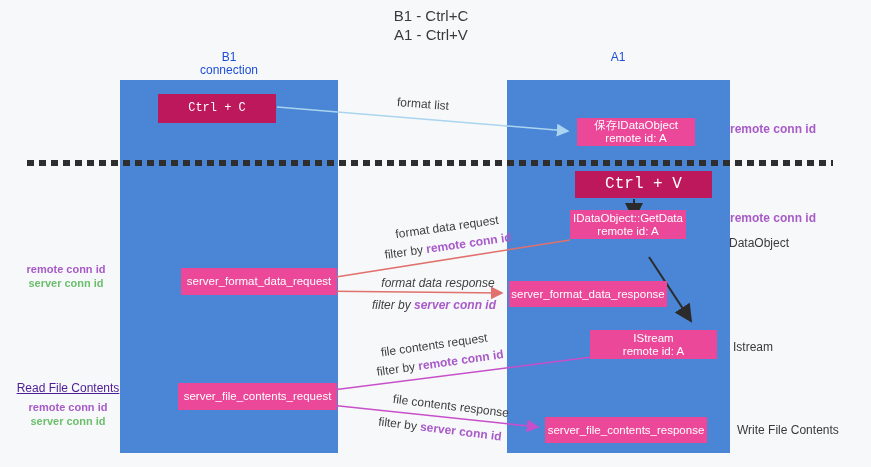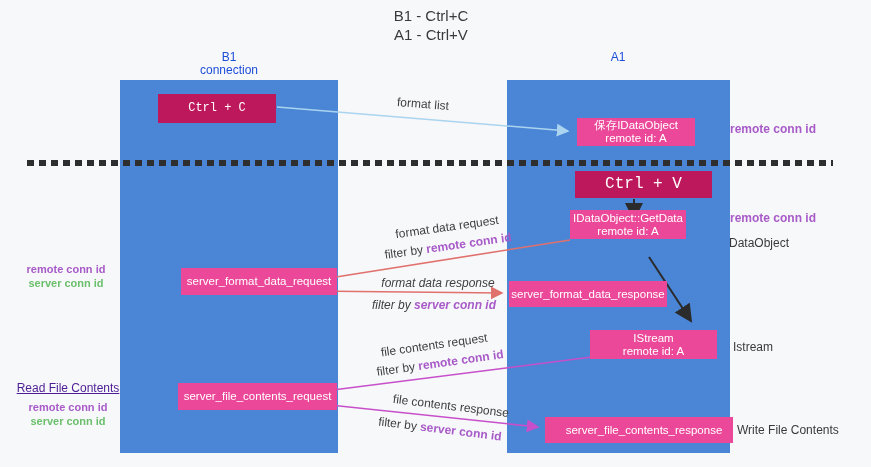--- a/index.html
+++ b/index.html
@@ -109,21 +109,21 @@
 
   <div class="box orange" style="left:590px;top:330px;width:127px;height:29px;">
     <div>IStream</div>
     <div>remote id: A</div>
   </div>
 
   <div class="box orange" style="left:150px;top:383px;width:159px;height:27px;margin-left:28px;">
     <div>server_file_contents_request</div>
   </div>
 
-  <div class="box orange" style="left:545px;top:417px;width:178px;height:26px;padding-left:10px;">
+  <div class="box orange" style="left:545px;top:417px;width:162px;height:26px;">
     <div>server_file_contents_response</div>
   </div>
 
   <div class="alabel r-4half" style="left:423px;top:104px;">format list</div>
 
   <div class="alabel r-m8" style="left:447px;top:227px;">format data request</div>
   <div class="alabel r-m8" style="left:448px;top:246px;">
     <span>filter by</span>
     <span class="purple">remote conn id</span>
   </div>

